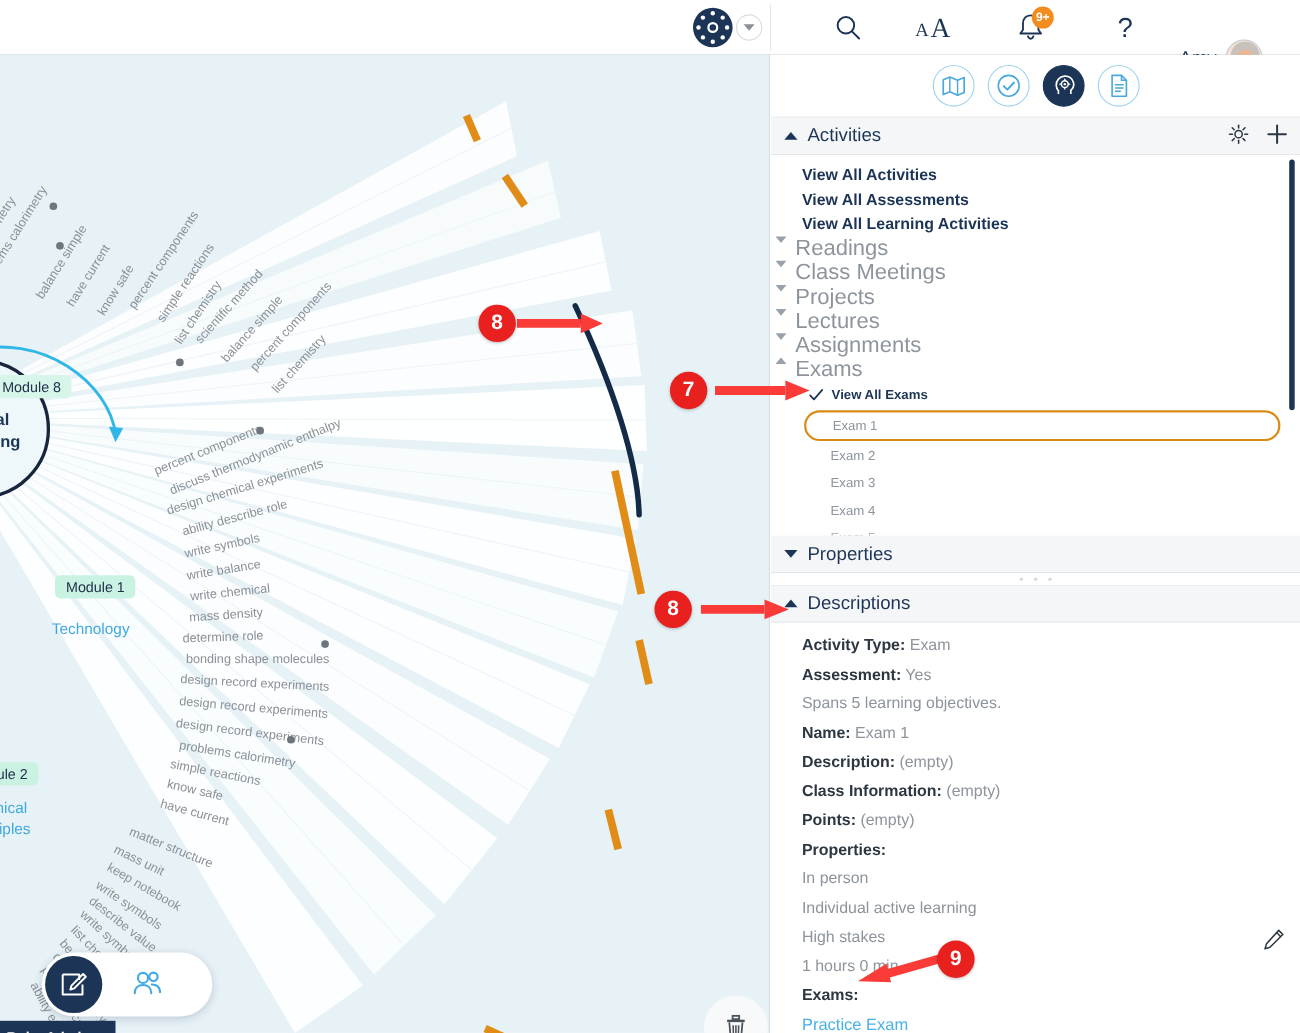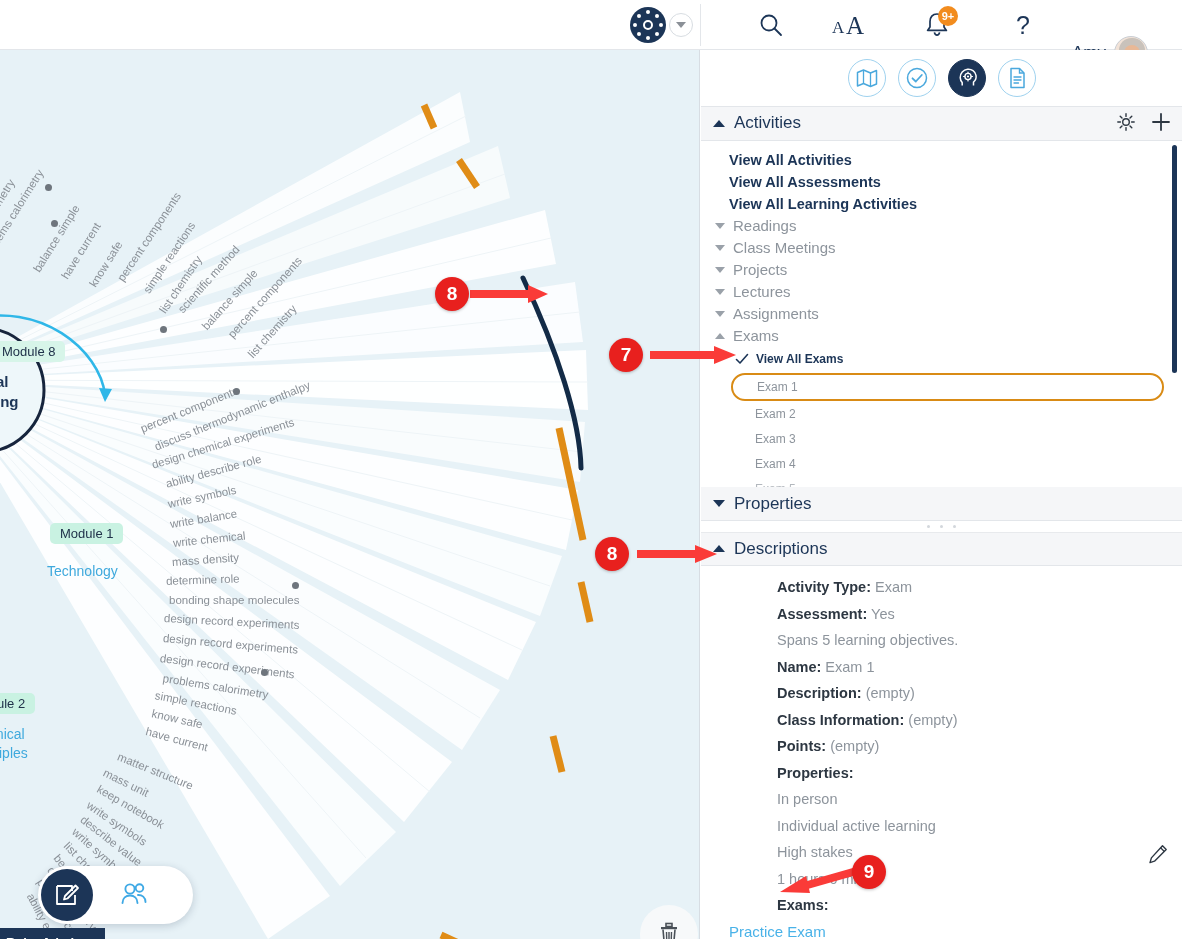--- a/index.html
+++ b/index.html
@@ -142,42 +142,42 @@
 
   .activity-list {
     position: relative; height: 352px; overflow: hidden; padding: 8px 0 0 0;
     background: #ffffff;
   }
   .act-link {
     font-size: 14.5px; font-weight: bold; color: #1c3557; line-height: 22px;
     padding-left: 28px; cursor: pointer;
   }
   .act-group {
-    display: flex; align-items: center; font-size: 15px; color: #8d949c;
-    line-height: 22px; padding-left: 14px; cursor: pointer;
+    display: flex; align-items: flex-start; font-size: 20px; color: #8d949c;
+    line-height: 22px; padding-left: 4px; cursor: pointer;
   }
   .act-sub {
     font-size: 12px; color: #8d949c; line-height: 25px; padding-left: 54px; cursor: pointer;
   }
   .act-sub.viewall {
     color: #1c3557; font-weight: bold; padding-left: 34px;
     display: flex; align-items: center; gap: 7px;
   }
   .act-sub.dim { color: #b3b8be; }
   .act-sub.selected {
     border: 2px solid #d98b15; border-radius: 16px;
     margin: 1px 18px 1px 30px; padding-left: 24px; line-height: 24px;
   }
   .vscroll {
     position: absolute; right: 5px; top: 4px; width: 5px; height: 228px;
     background: #1c3557; border-radius: 3px;
   }
 
   .desc-body { padding: 8px 0 0 0; overflow: hidden; position: relative; }
-  .desc-row { font-size: 14.5px; color: #8d949c; line-height: 26.5px; padding-left: 28px; margin-left: 48px; }
+  .desc-row { font-size: 14.5px; color: #8d949c; line-height: 26.5px; padding-left: 28px; }
   .desc-row b { color: #2d3742; font-weight: bold; }
   .asset-link { font-size: 15px; color: #49b2e8; line-height: 26px; padding-left: 28px; cursor: pointer; }
   .pencil-edit { position: absolute; right: 14px; top: 278px; }
 
   .dots-handle {
     height: 12px; background: #ffffff; border-bottom: 1px solid #e8eaed;
     display: flex; align-items: center; justify-content: center; gap: 10px;
     cursor: row-resize;
   }
   .dots-handle span { width: 3px; height: 3px; background: #d3d7dc; border-radius: 50%; display: block; }

